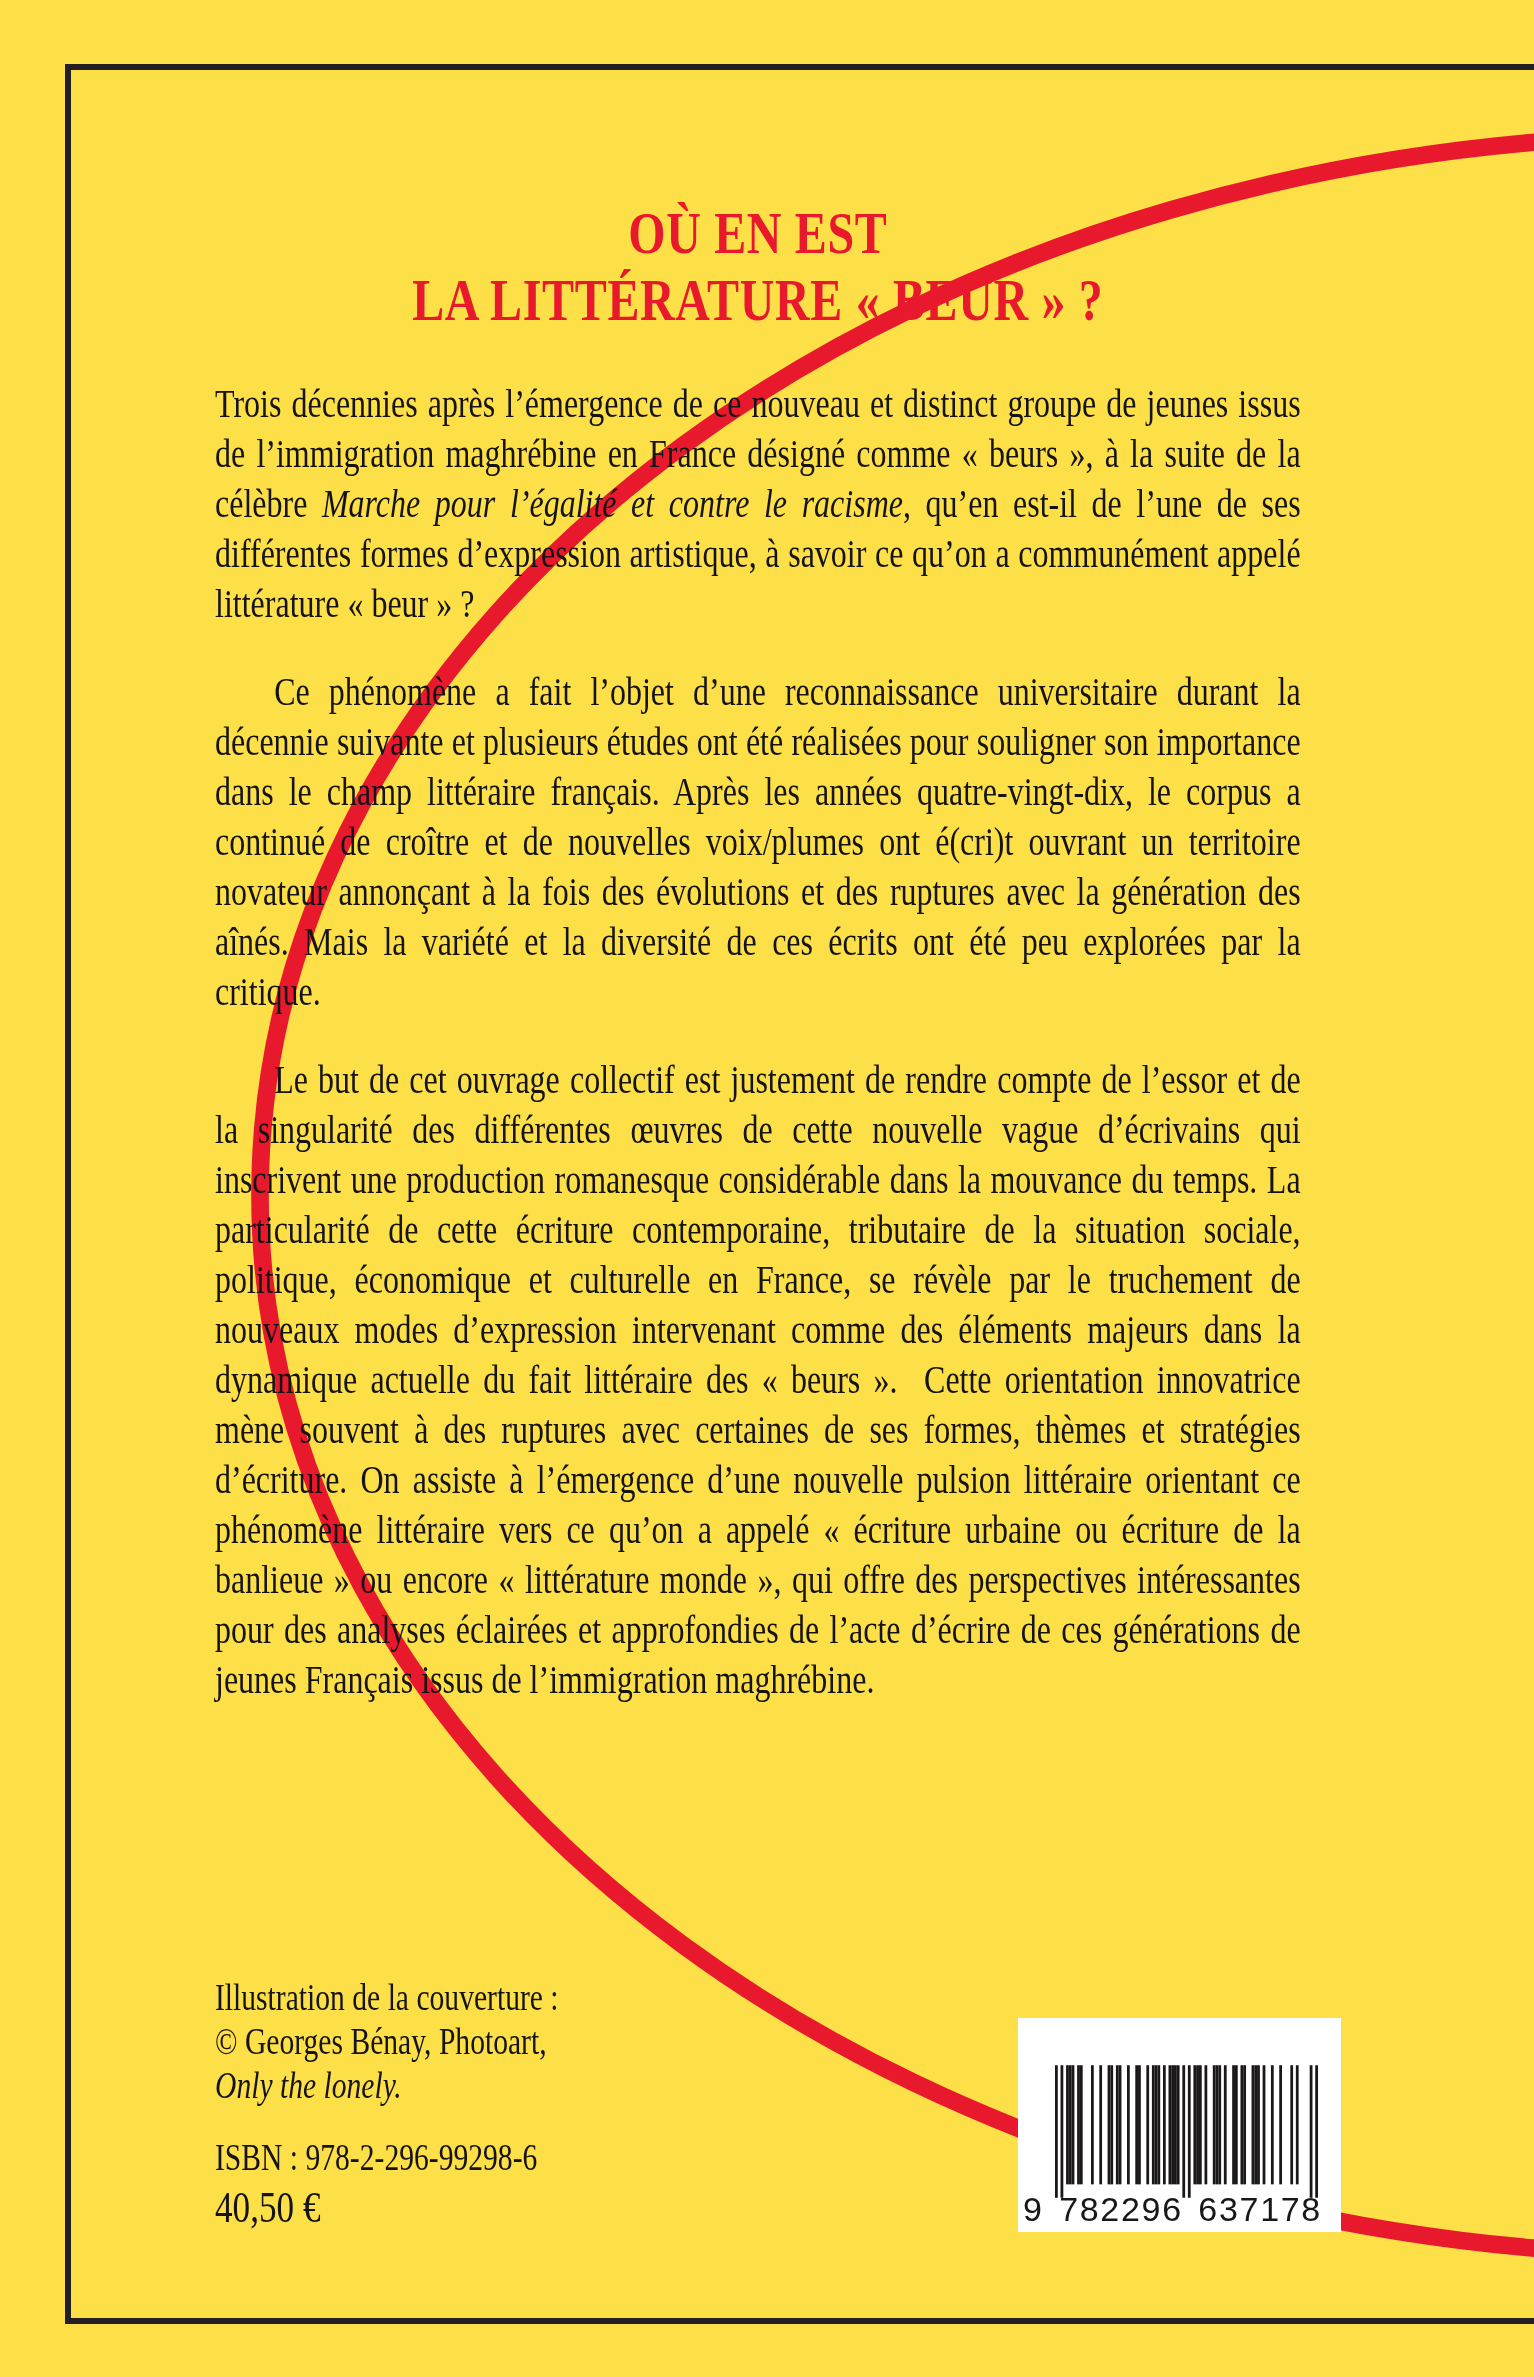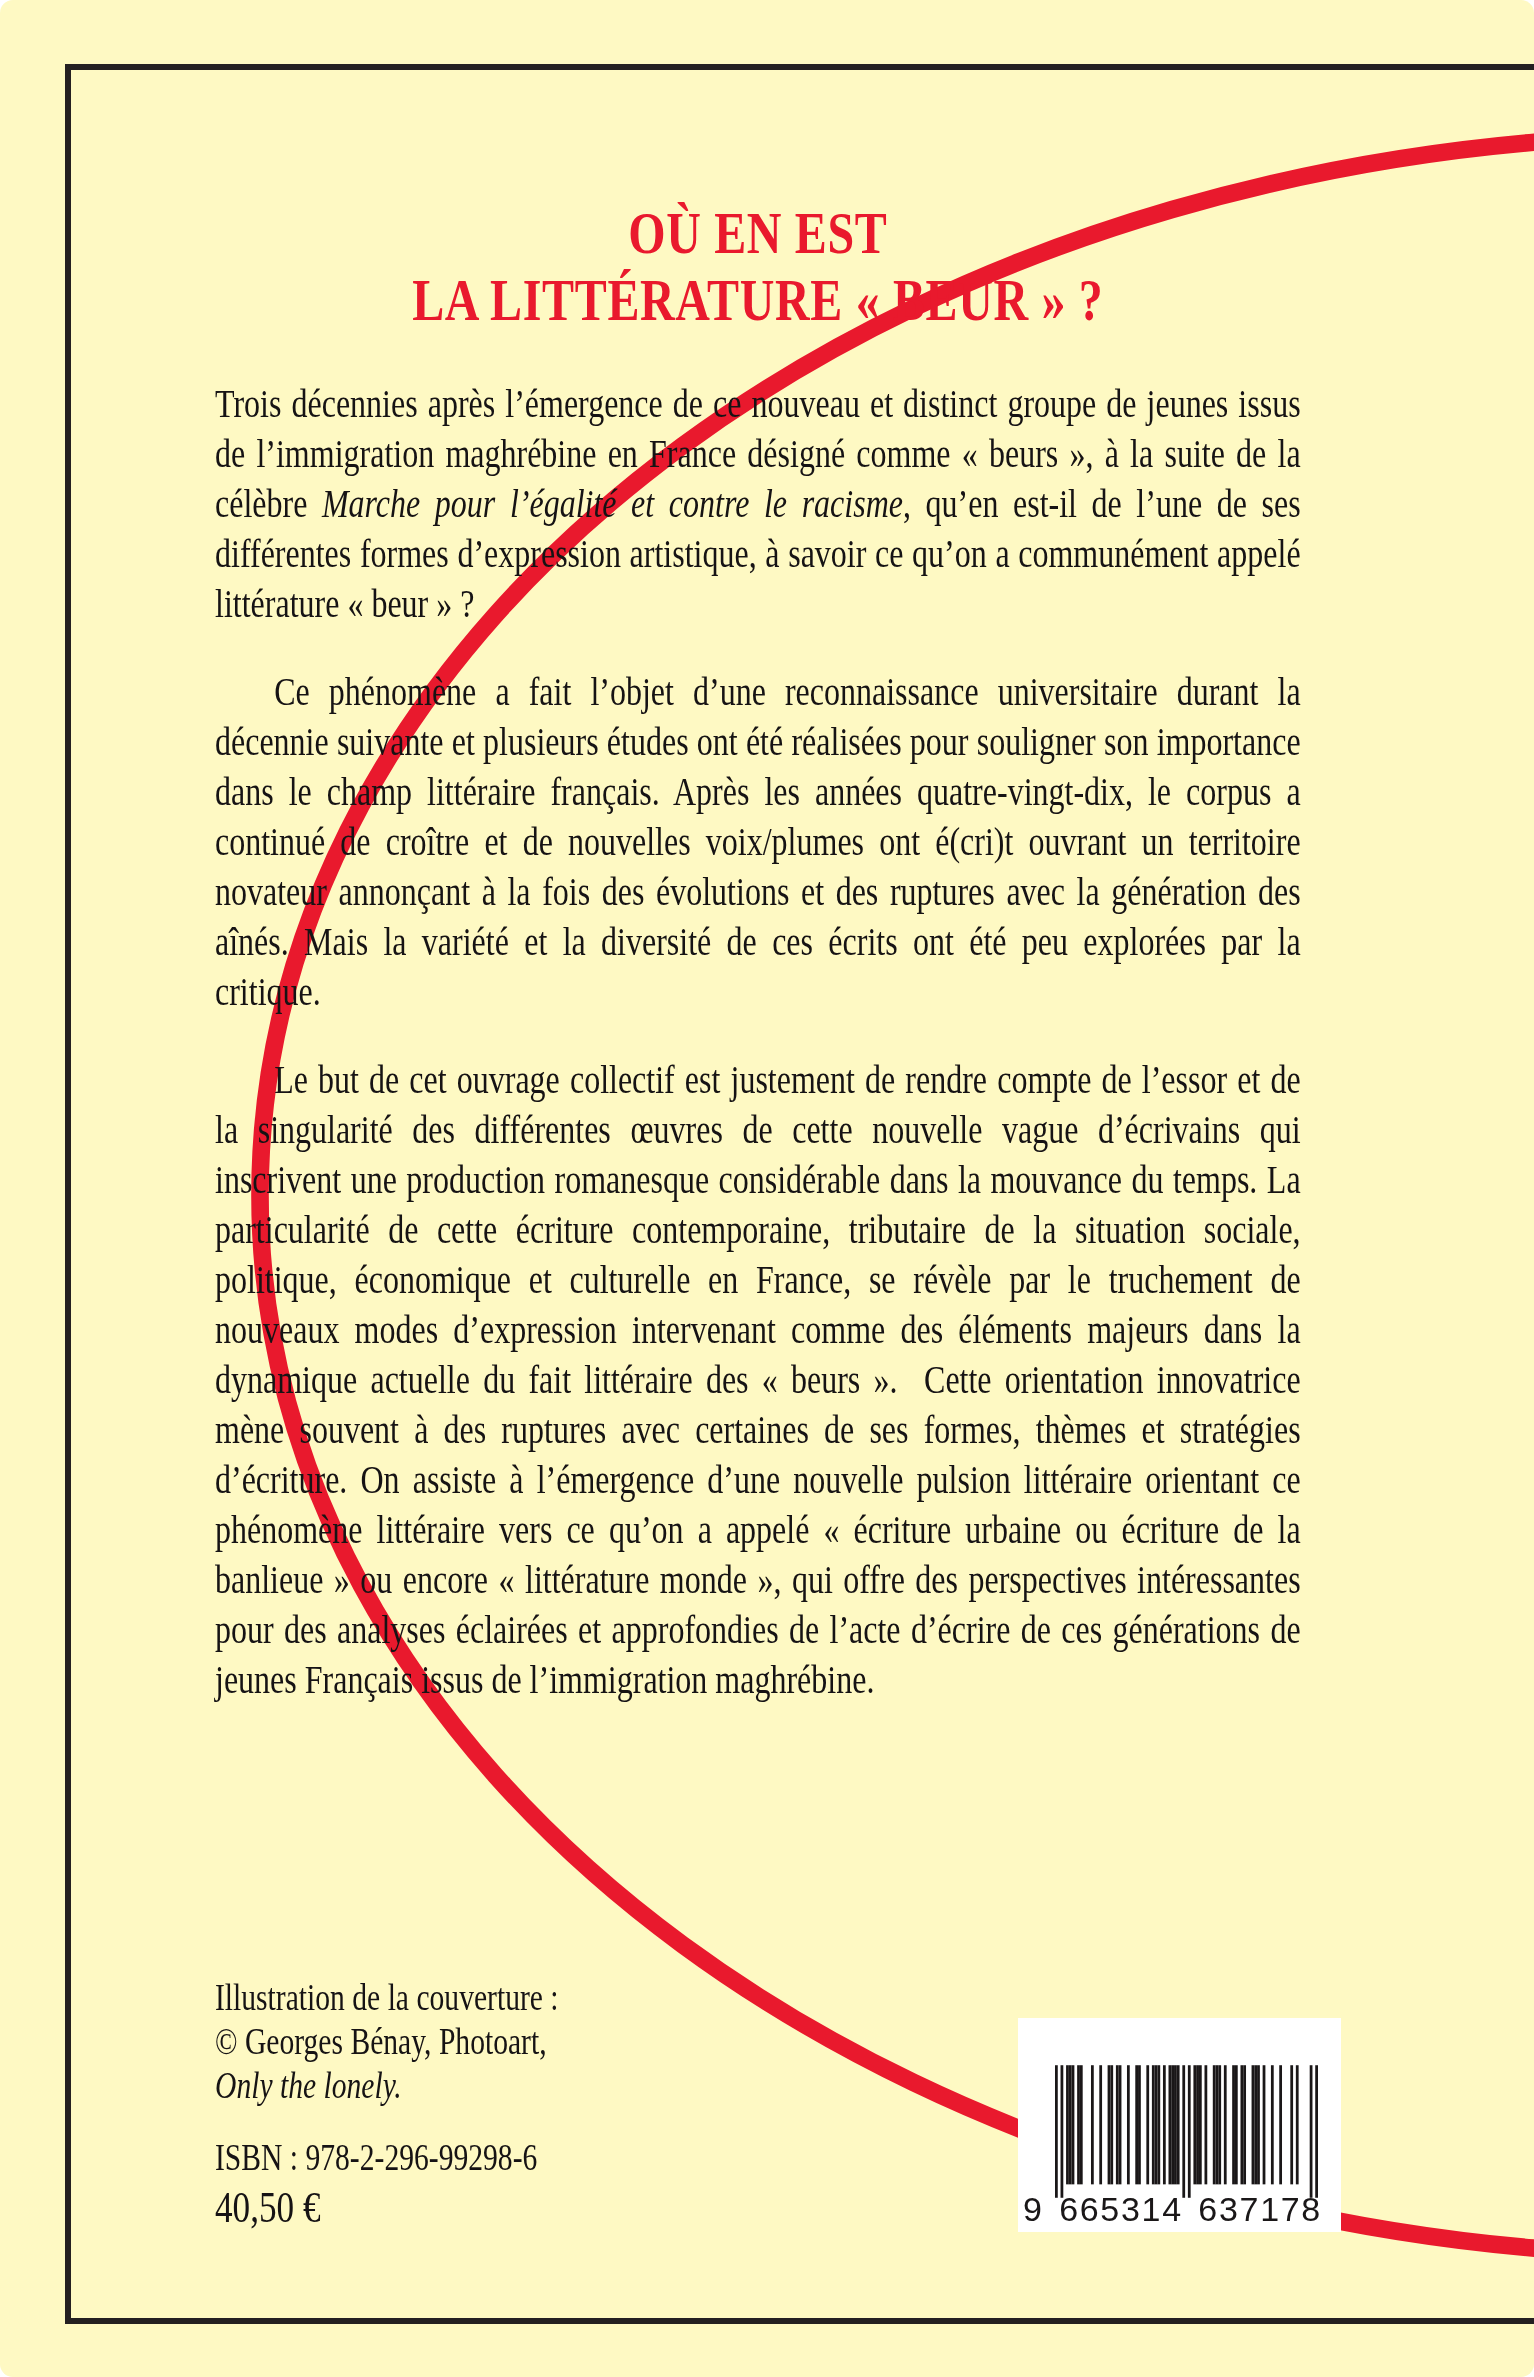--- a/index.html
+++ b/index.html
@@ -1,17 +1,17 @@
 <!DOCTYPE html>
 <html style="font-size:13.4px"><head>
 <meta charset="utf-8">
 <style>
   html,body{margin:0;padding:0;background:#ffffff;}
-  #page{position:relative;width:1534px;height:2377px;background:#fef9c3;overflow:hidden;
-        font-family:"Liberation Serif", serif;color:#161314;border-radius:13px;}
+  #page{position:relative;width:1534px;height:2377px;background:#fde047;overflow:hidden;
+        font-family:"Liberation Serif", serif;color:#161314;}
   #arc-svg{position:absolute;left:0;top:0;z-index:1;}
   #frame{position:absolute;left:65px;top:64px;width:1480px;height:2260px;
          border:6.7px solid #242021;box-sizing:border-box;z-index:4;background:transparent;}
   #text-layer{position:absolute;left:215px;top:0;width:1357px;height:2377px;
               transform:scaleX(0.8);transform-origin:0 0;z-index:5;}
   #title-block{position:absolute;top:200px;left:0;width:100%;text-align:center;
                font-weight:bold;font-size:60px;line-height:67px;letter-spacing:0.8px;}
   #body-block{position:absolute;top:379px;left:0;width:100%;
               font-size:40px;line-height:50px;text-align:justify;}
   #body-block p{margin:0;}
@@ -111,18 +111,18 @@
       <rect x="247.50" y="0" width="3.30" height="142" fill="#1a1718"></rect>
       <rect x="257.40" y="0" width="3.30" height="142" fill="#1a1718"></rect>
       <rect x="267.30" y="0" width="3.30" height="142" fill="#1a1718"></rect>
       <rect x="280.50" y="0" width="3.30" height="142" fill="#1a1718"></rect>
       <rect x="287.10" y="0" width="3.30" height="142" fill="#1a1718"></rect>
       <rect x="303.60" y="0" width="3.30" height="158" fill="#1a1718"></rect>
       <rect x="310.20" y="0" width="3.30" height="158" fill="#1a1718"></rect>
     </svg>
   <div id="barcode-digits">
     <span>9</span>
-    <span>665314</span>
+    <span>782296</span>
     <span>637178</span>
   </div>
 
 </div>
 
 
 </body></html>

